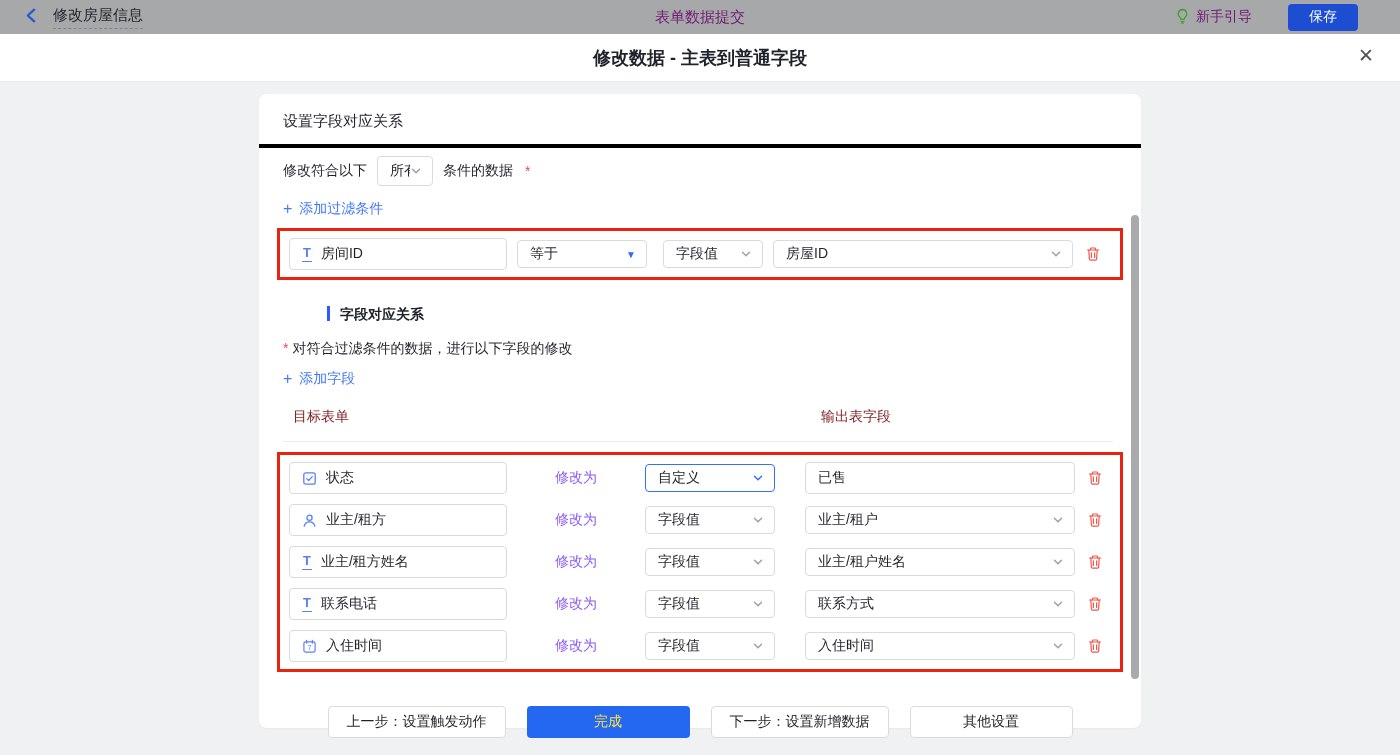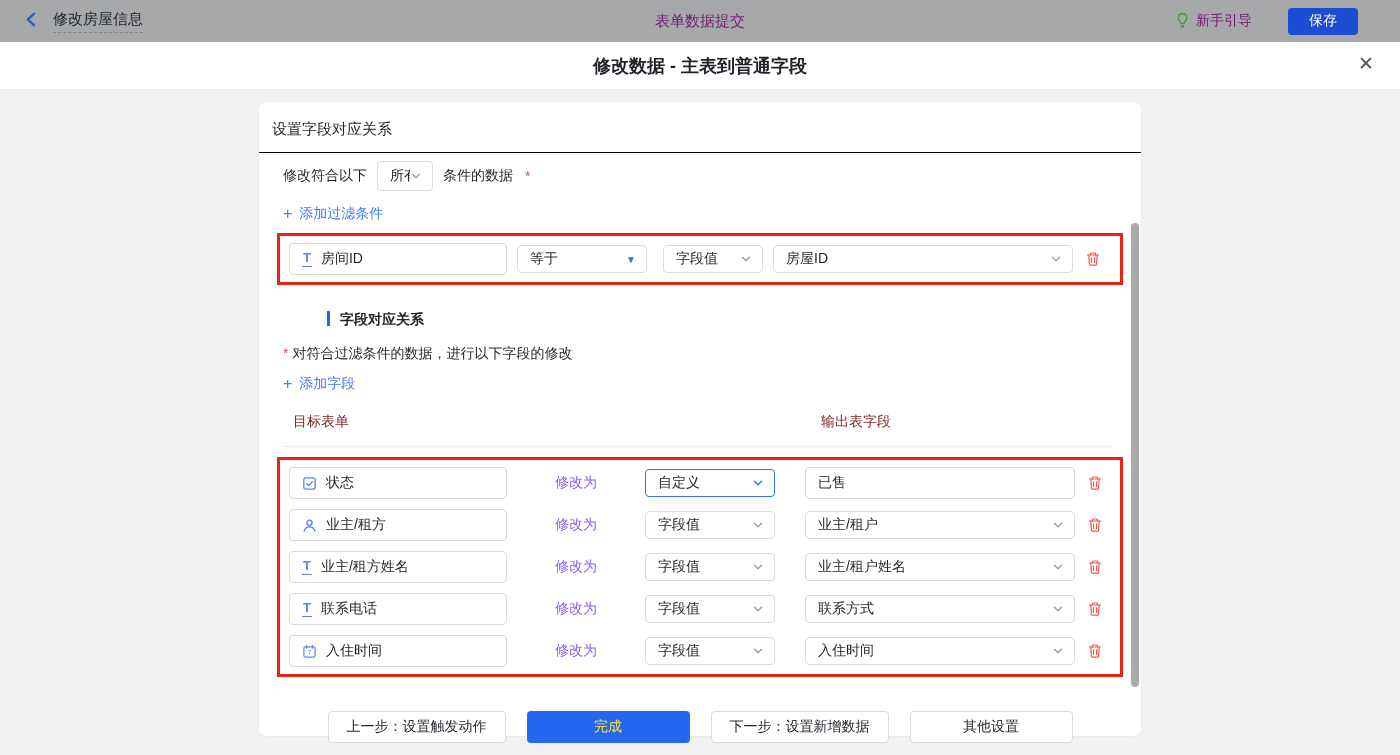--- a/index.html
+++ b/index.html
@@ -1,36 +1,36 @@
 <!DOCTYPE html>
 <html><head>
 <meta charset="utf-8">
 <style>
   * { margin:0; padding:0; box-sizing:border-box; }
   html,body { width:1400px; height:755px; font-family:"Liberation Sans","DejaVu Sans",sans-serif; font-size:14px; color:#1f2329; background:#f0f1f3; overflow:hidden; }
 
   
-  .topbar { height:42px; background:#a7a8aa; display:flex; align-items:center; padding:0 42px 0 22px; position:relative; }
+  .topbar { height:34px; background:#a7a8aa; display:flex; align-items:center; padding:0 42px 0 22px; position:relative; }
   .tb-left { display:flex; align-items:center; gap:12px; }
   .tb-back { display:flex; align-items:center; cursor:pointer; }
   .tb-title { font-size:15px; color:#23262e; border-bottom:1px dashed #84858a; padding-bottom:3px; }
   .tb-center { position:absolute; left:0; right:0; text-align:center; font-size:15px; color:#701a75; pointer-events:none; }
   .tb-right { margin-left:auto; display:flex; align-items:center; gap:36px; z-index:1; }
   .guide { display:flex; align-items:center; gap:6px; color:#701a75; font-size:14px; cursor:pointer; }
   .save-btn { width:70px; height:27px; background:#1d4ed2; color:#fff; border:none; border-radius:4px; font-size:14px; font-family:inherit; cursor:pointer; }
 
   
   .modal-header { height:48px; background:#fff; border-bottom:1px solid #e9eaec; position:relative; display:flex; align-items:center; justify-content:center; }
   .modal-title { font-size:18px; font-weight:bold; color:#1f2329; }
   .close-x { position:absolute; right:26px; top:12px; font-size:19px; color:#53565c; cursor:pointer; line-height:1; }
 
   
   .page-body { height:662px; background:#f0f1f3; padding-top:12px; }
   .card { width:882px; height:634px; margin:0 auto; background:#fff; border-radius:8px; position:relative; box-shadow:0 1px 2px rgba(0,0,0,.04); }
-  .card-title { padding:18px 13px 13px; font-size:15px; font-weight:500; color:#1f2329; border-bottom:1px solid #000000; }
+  .card-title { padding:18px 24px 13px; font-size:15px; font-weight:500; color:#1f2329; border-bottom:4px solid #000000; }
   .card-content { padding:0 24px; }
 
   .cond-row { display:flex; align-items:center; margin-top:8px; height:30px; gap:10px; }
   .req { color:#e34d59; margin-left:2px; }
   .sel { height:28px; background:#fff; border:1px solid #d9dbde; border-radius:4px; display:flex; align-items:center; padding:0 10px 0 12px; cursor:pointer; }
   .sel .lbl { flex:1; white-space:nowrap; overflow:hidden; }
   .sel-sm { height:30px; width:56px;text-align:right; }
   .sel.focused { border:1px solid #3370ff; }
   .w130{width:130px} .w100{width:100px} .w300{width:300px} .w270{width:270px}
 

